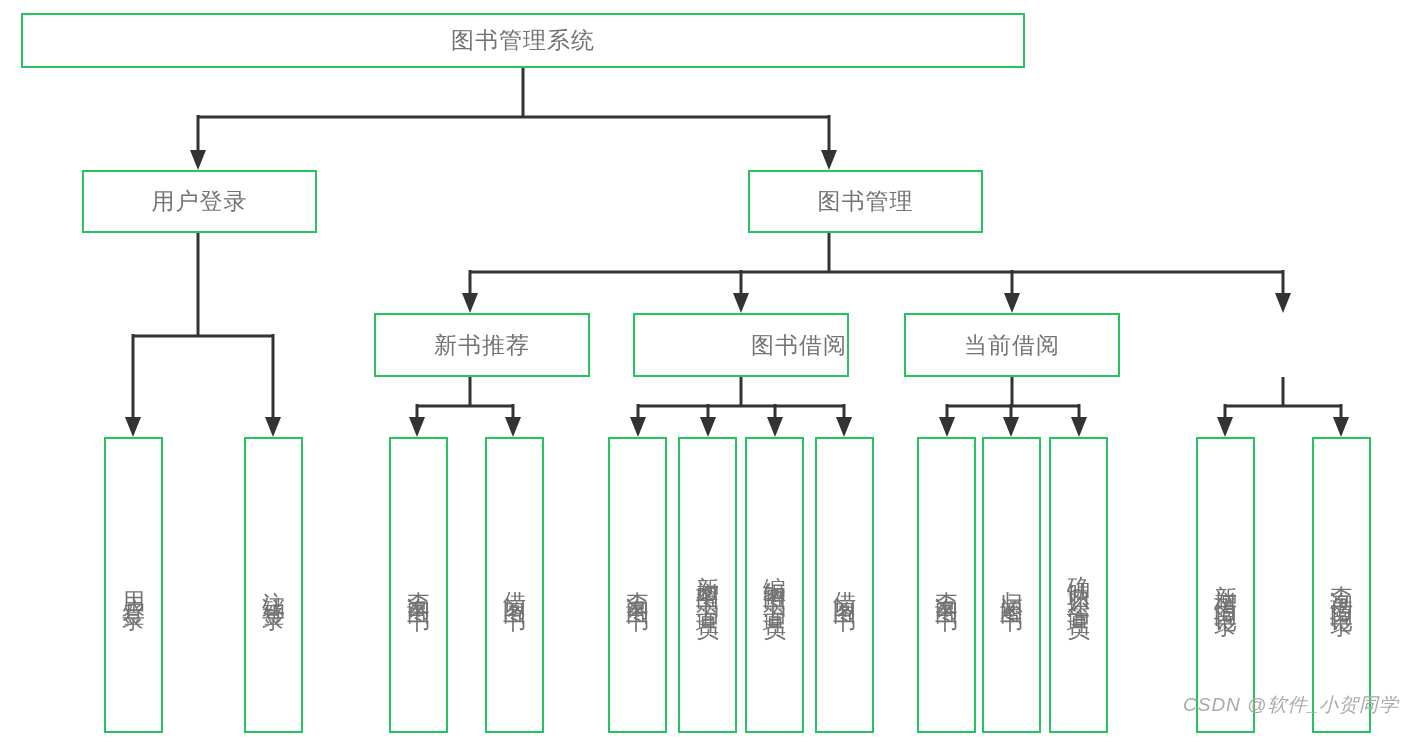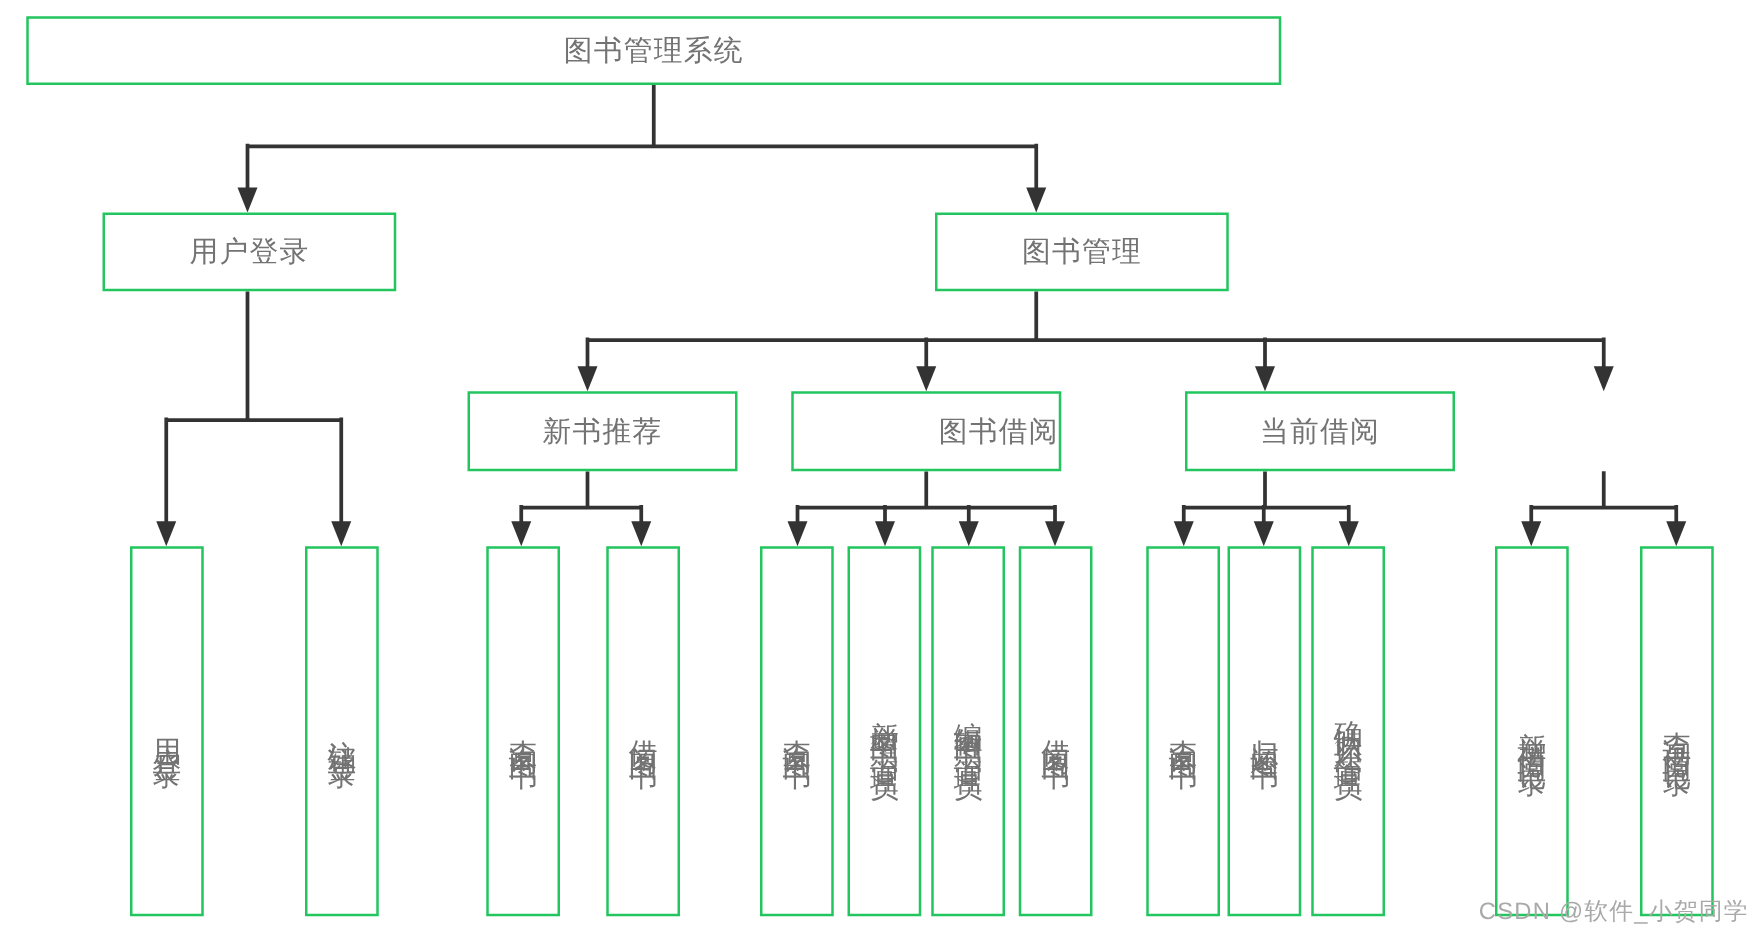--- a/index.html
+++ b/index.html
@@ -41,21 +41,21 @@
   .root-node {
     left: 21px; top: 13px;
     width: 1004px; height: 55px;
   }
   .l2-node { top: 170px; width: 235px; height: 63px; }
   .l2-user  { left: 82px; }
   .l2-book  { left: 712px; margin-left: 36px; }
   .l3-node { top: 313px; width: 216px; height: 64px; }
   .l3-a { left: 362px; margin-left: 12px; }
   .l3-b { left: 633px; justify-content: flex-end; }
-  .l3-c { left: 948px; }
+  .l3-c { left: 904px; }
   .l3-d { left: 1175px; }
   .leaf-node {
     top: 437px;
     width: 59px; height: 296px;
   }
   .leaf-node .vlabel {
     writing-mode: vertical-rl;
     text-orientation: mixed;
     font-size: 23px;
     letter-spacing: 6px;
@@ -71,26 +71,27 @@
   .lf7  { left: 745px; }
   .lf8  { left: 815px; }
   .lf9  { left: 917px; }
   .lf10 { left: 982px; }
   .lf11 { left: 1049px; }
   .lf12 { left: 1196px; }
   .lf13 { left: 1312px; }
   .watermark {
     position: absolute;
     left: 1183px;
-    top: 716px;
+    top: 692px;
     font-size: 19px;
     color: #a9a9a9;
     letter-spacing: 1px;
     white-space: nowrap;
     z-index: 5;
+    font-style: italic;
   }
   .cline { stroke: #333333; stroke-width: 3; fill: none; }
   .ahead { fill: #333333; stroke: none; }
 </style>
 </head>
 <body>
 
 <div class="canvas">
 
   <svg class="connector-svg" viewBox="0 0 1405 747" xmlns="http://www.w3.org/2000/svg">

